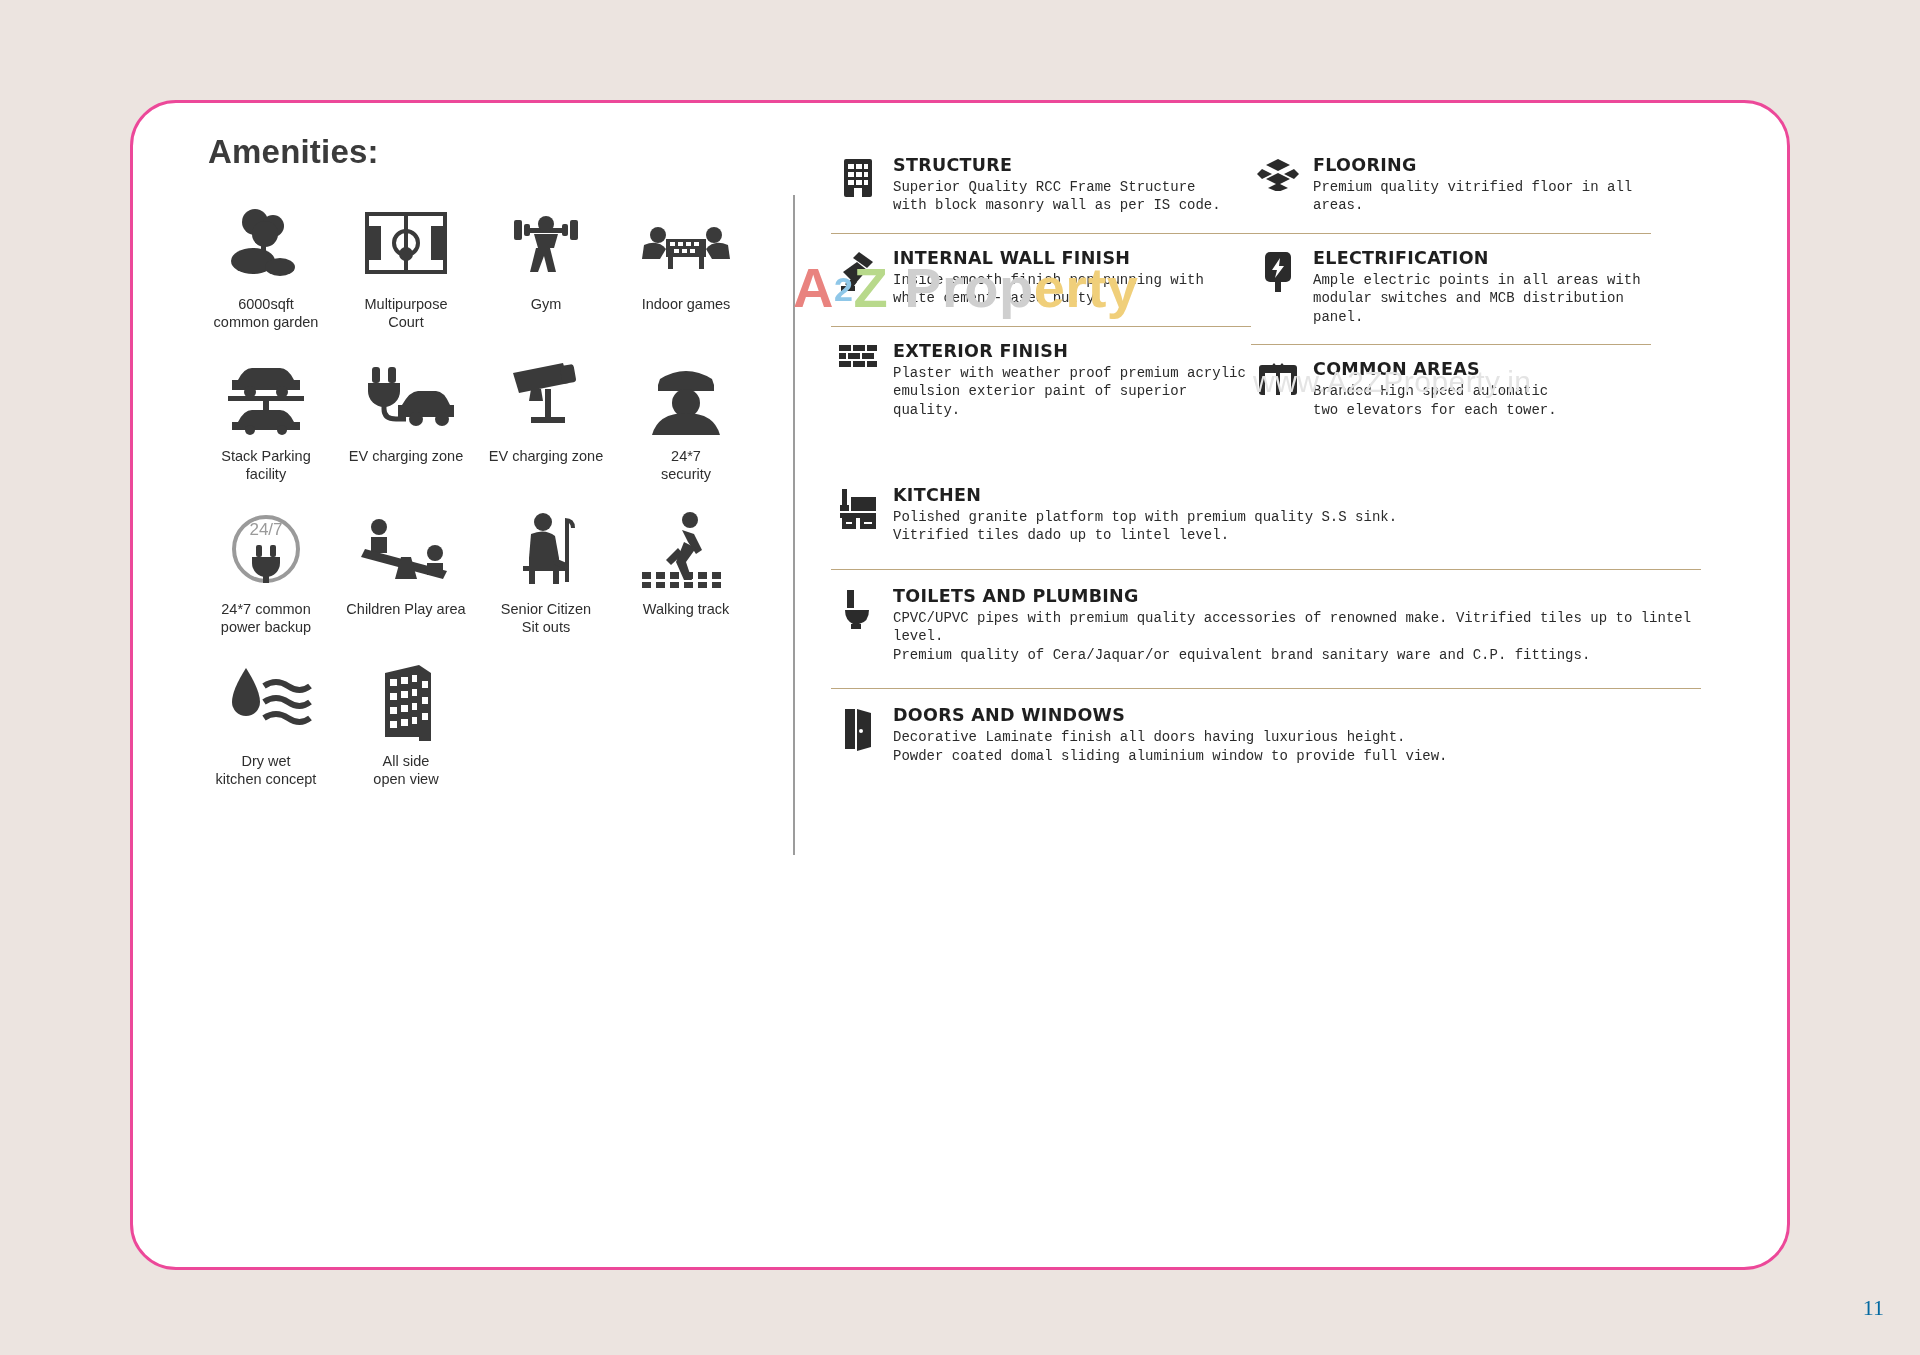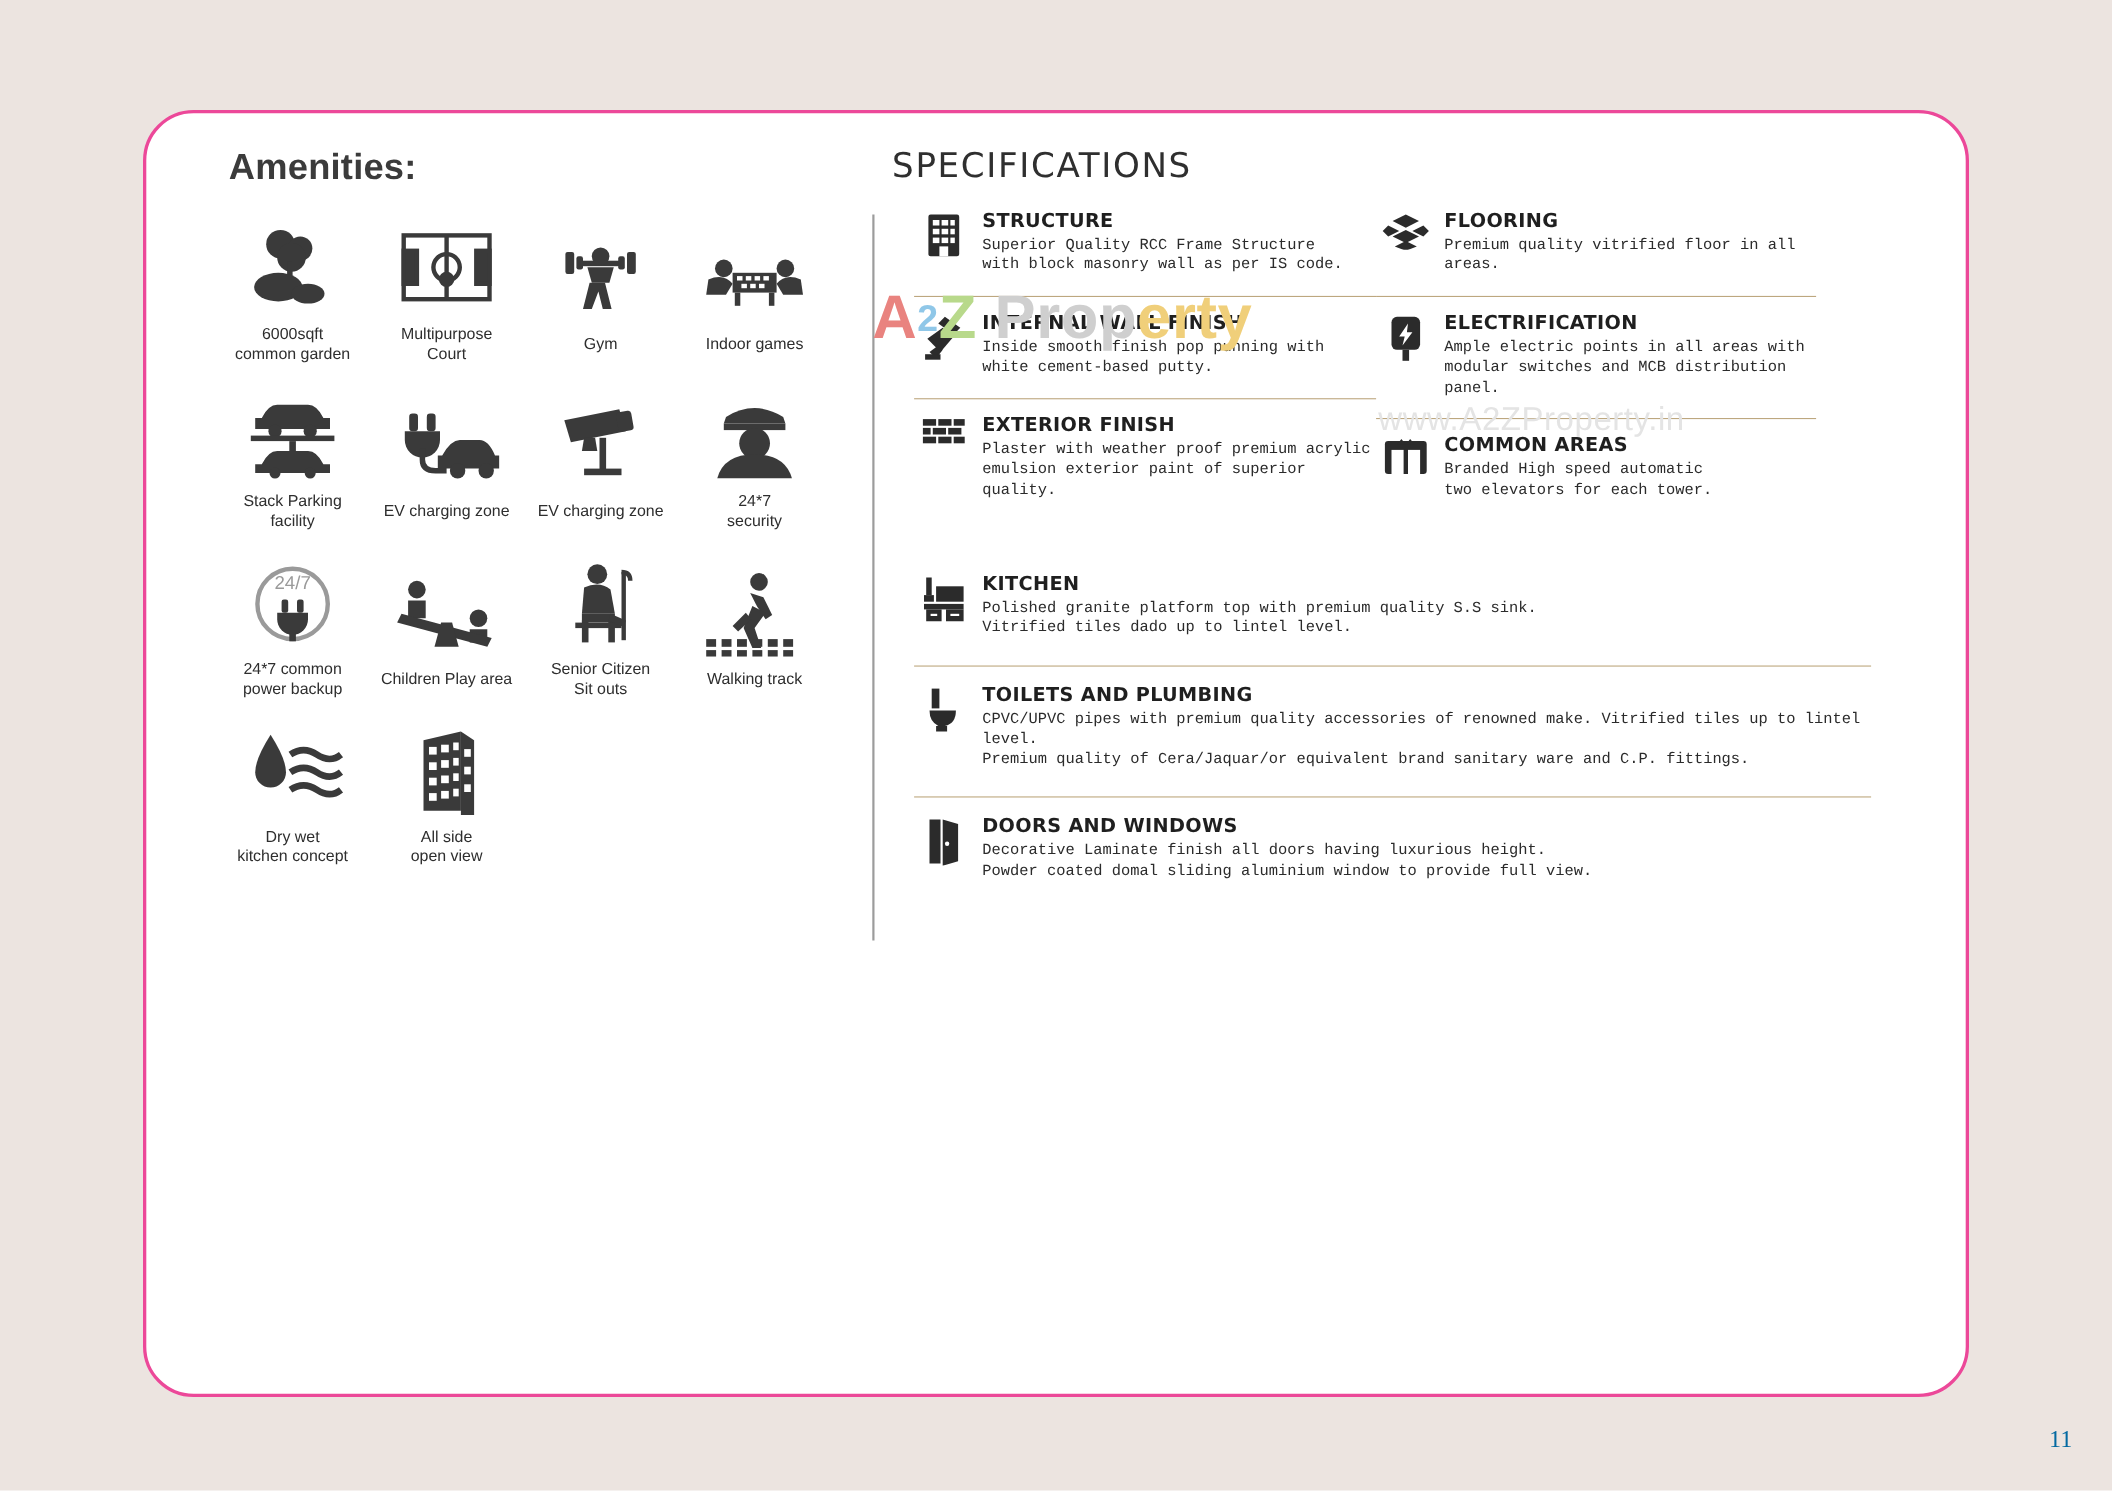--- a/index.html
+++ b/index.html
@@ -47,21 +47,20 @@
     color: #3b3b3b;
     letter-spacing: 0.2px;
     margin-left: 30px;
   }
   .amenity-grid {
     margin-top: 30px;
     margin-left: 18px;
     display: flex;
     flex-wrap: wrap;
     width: 560px;
-    align-items: center;
   }
   .amenity {
     width: 140px;
     display: flex;
     flex-direction: column;
     align-items: center;
     margin-bottom: 22px;
   }
   .amenity-icon {
     height: 86px;
@@ -472,21 +471,20 @@
         </div>
         <div class="amenity-label">All side
 open view</div>
       </div>
 
     </div>
   </div>
 
   <div class="spec-wrap">
     <div class="spec-divider"></div>
-    <div class="spec-title">SPECIFICATIONS</div>
 
     <div class="spec-body">
 
       <div class="spec-col-left">
 
         <div class="spec-item">
           <div class="spec-icon">
             <svg width="34" height="42" viewBox="0 0 34 42">
                 <g fill="#2b2b2b">
               <rect x="3" y="2" width="28" height="38" rx="2"></rect>

